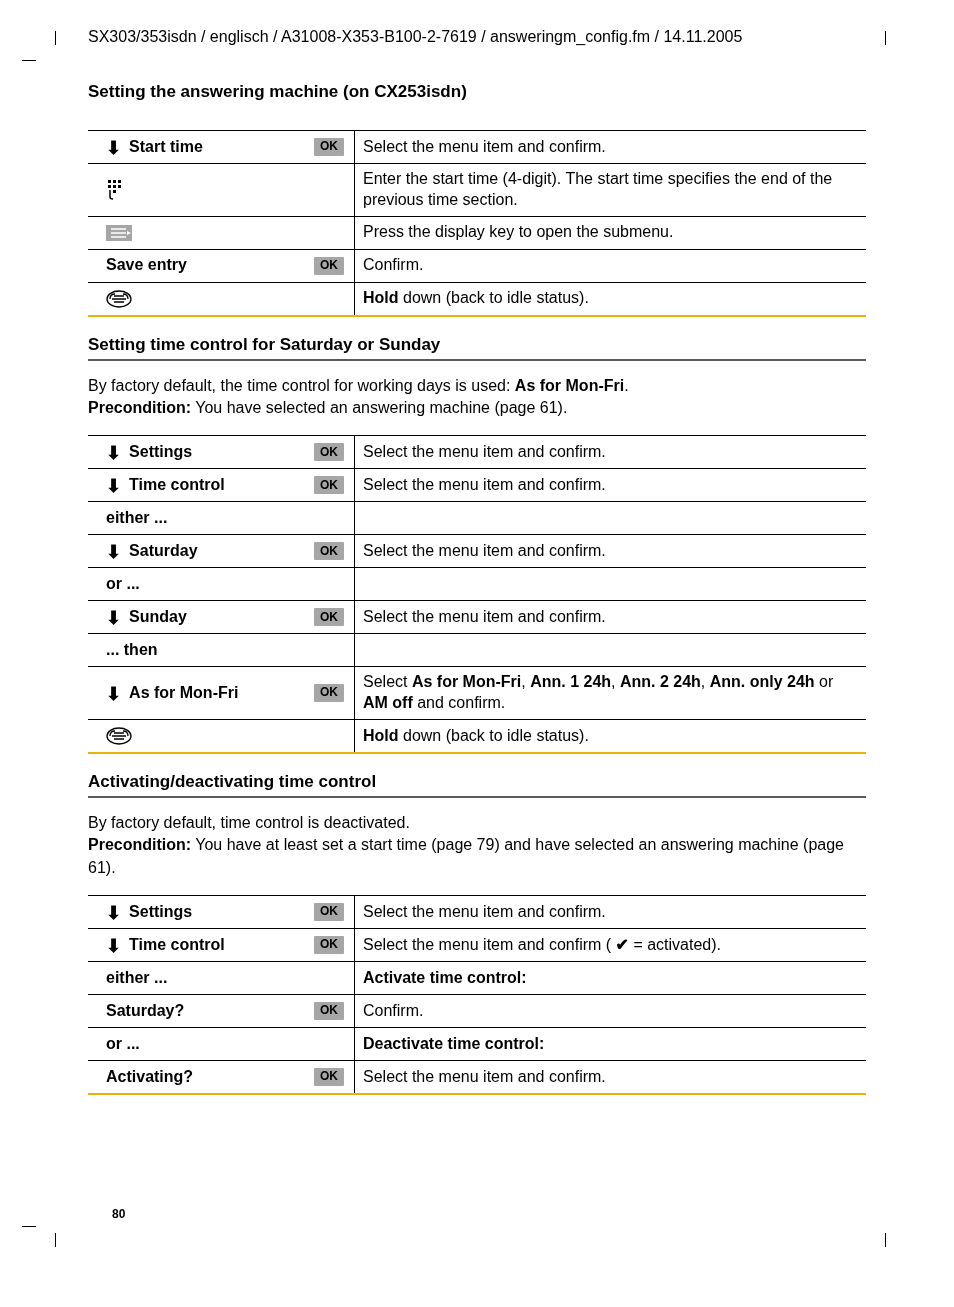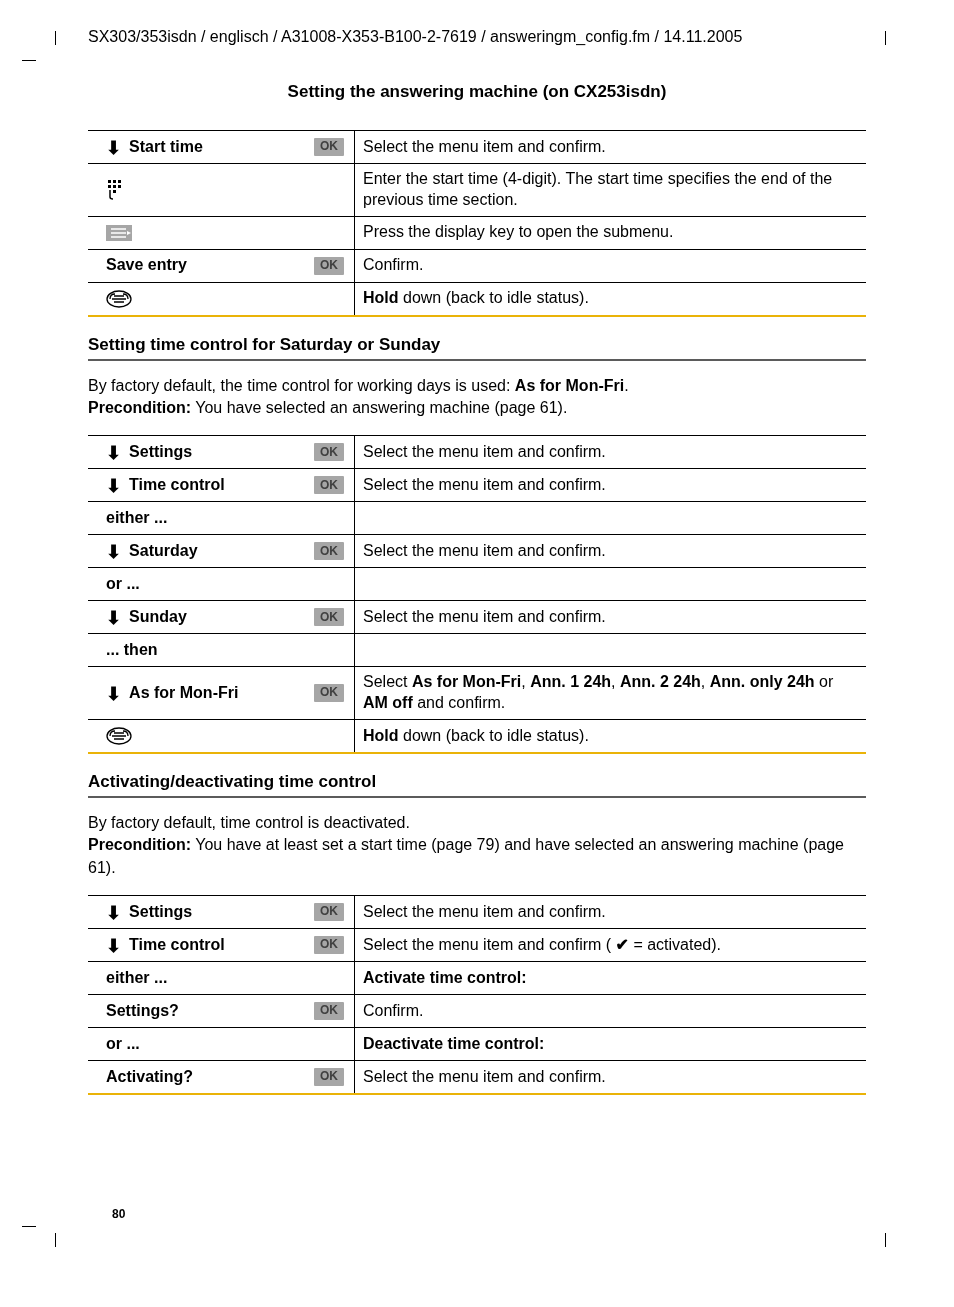--- a/index.html
+++ b/index.html
@@ -16,21 +16,20 @@
     padding: 28px 88px 0 88px;
   }
   .doc-header {
     font-size: 16px;
     margin-bottom: 36px;
   }
   .section-title {
     font-weight: bold;
     font-size: 17px;
     margin-bottom: 28px;
-    text-align: center;
   }
   .subsection-title {
     font-weight: bold;
     font-size: 17px;
     margin-top: 18px;
     margin-bottom: 4px;
   }
   .rule {
     height: 2px;
     background: #5b5b5b;
@@ -77,21 +76,21 @@
   }
   .left-inner .label {
     font-weight: bold;
     flex: 1;
   }
   .ok-badge {
     display: inline-flex;
     align-items: center;
     justify-content: center;
     background: #a6a6a6;
-    color: #404040;
+    color: #000000;
     font-size: 12px;
     font-weight: bold;
     padding: 0 6px;
     height: 18px;
     border-radius: 1px;
   }
   .arrow-down {
     font-weight: bold;
     font-size: 18px;
     line-height: 1;
@@ -355,21 +354,21 @@
           <td class="left">
             <div class="left-inner">
               <span class="label">either ...</span>
             </div>
           </td>
           <td class="right"><b>Activate time control:</b></td>
         </tr>
         <tr>
           <td class="left">
             <div class="left-inner">
-              <span class="label">Settings?</span>
+              <span class="label">Saturday?</span>
               <span class="ok-badge">OK</span>
             </div>
           </td>
           <td class="right">Confirm.</td>
         </tr>
         <tr>
           <td class="left">
             <div class="left-inner">
               <span class="label">or ...</span>
             </div>

